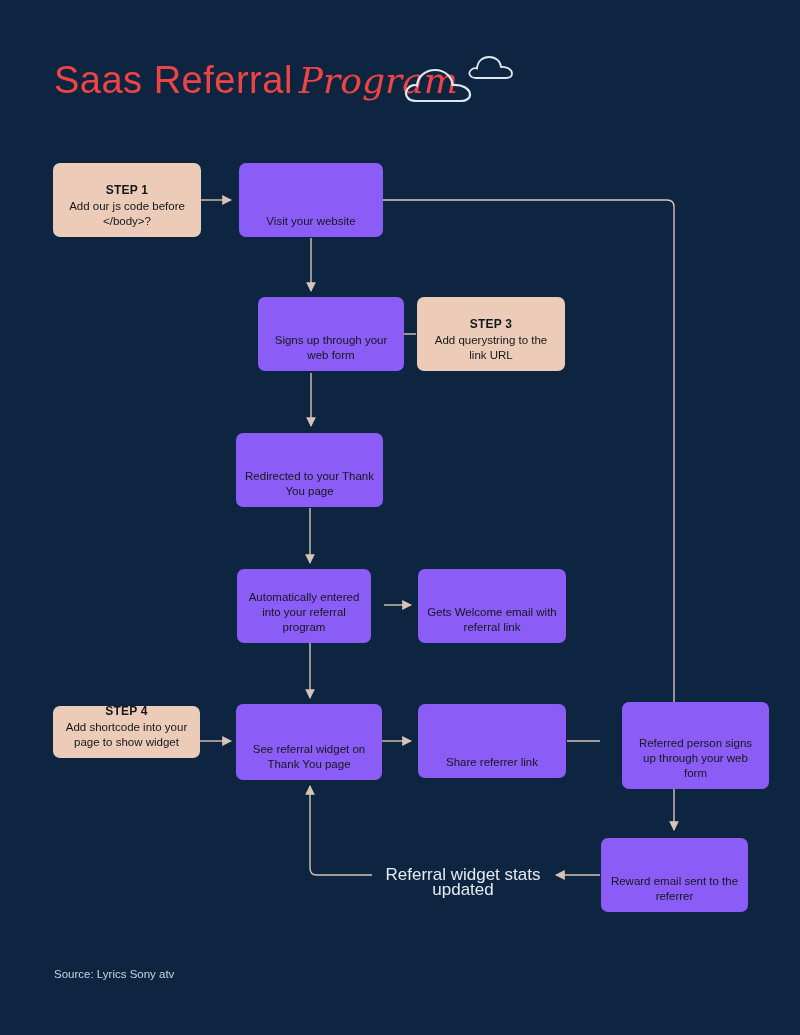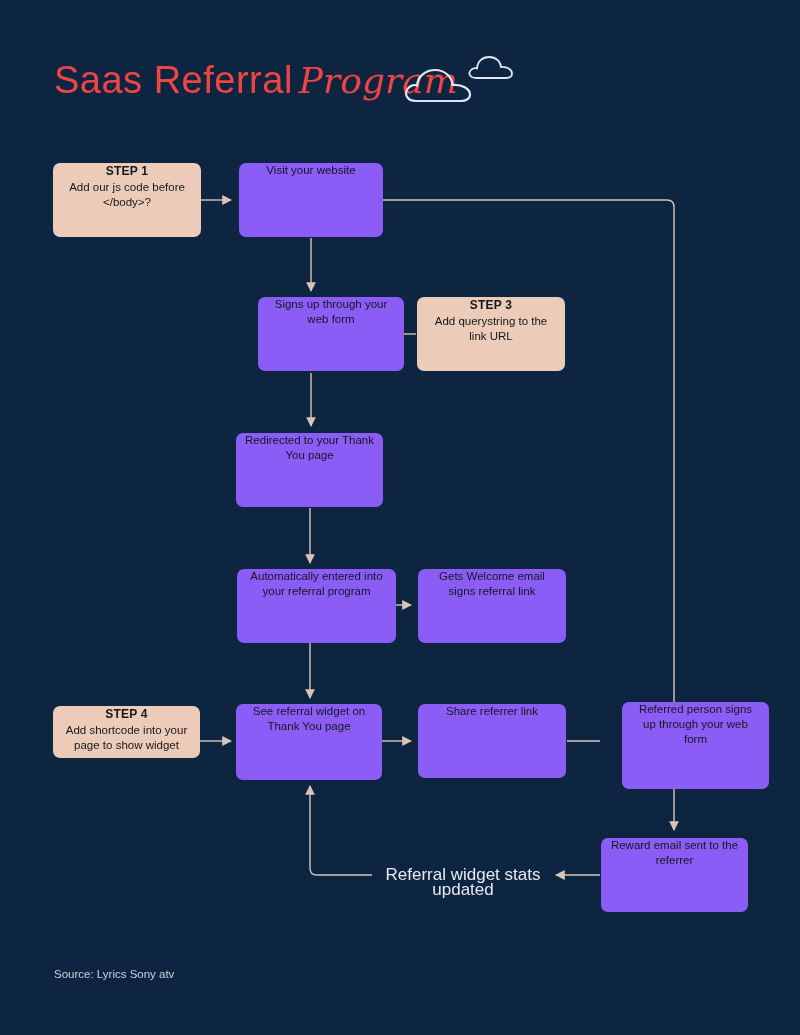--- a/index.html
+++ b/index.html
@@ -58,24 +58,24 @@
     left: 412px;
     top: -2px;
   }
 
   
   .node {
     position: absolute;
     box-sizing: border-box;
     border-radius: 7px;
     display: flex;
-    align-items: flex-start;
+    align-items: flex-end;
     justify-content: center;
     text-align: center;
-    padding: 0 9px;
+    padding: 8px 9px;
     color: #14181c;
     font-size: 11.5px;
     line-height: 15px;
   }
   .node.blue { background: #8b5cf6; }
   .node.peach { background: #ecccb9; }
   .node .inner { width: 100%; }
   .node .step-label {
     display: block;
     font-weight: bold;
@@ -179,26 +179,26 @@
   <span class="inner">
     <span class="step-label">STEP 3</span>
     <span class="step-desc">Add querystring to the link URL</span>
   </span>
 </div>
 
 <div class="node blue" style="left:236px; top:433px; width:147px; height:74px;">
   <span class="inner">Redirected to your Thank You page</span>
 </div>
 
-<div class="node blue" style="left:237px; top:569px; width:159px; height:74px;">
+<div class="node blue" style="left:237px; top:569px; width:134px; height:74px;">
   <span class="inner">Automatically entered into your referral program</span>
 </div>
 
 <div class="node blue" style="left:418px; top:569px; width:148px; height:74px;">
-  <span class="inner">Gets Welcome email signs referral link</span>
+  <span class="inner">Gets Welcome email with referral link</span>
 </div>
 
 <div class="node peach" style="left:53px;  top:706px; width:147px; height:52px;">
   <span class="inner">
     <span class="step-label">STEP 4</span>
     <span class="step-desc">Add shortcode into your page to show widget</span>
   </span>
 </div>
 
 <div class="node blue" style="left:236px; top:704px; width:146px; height:76px;">

